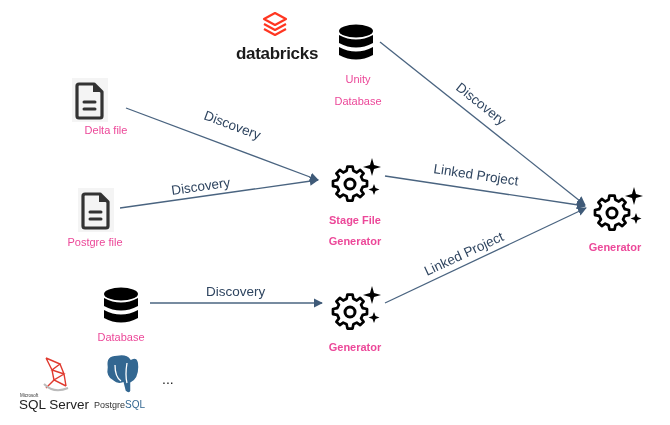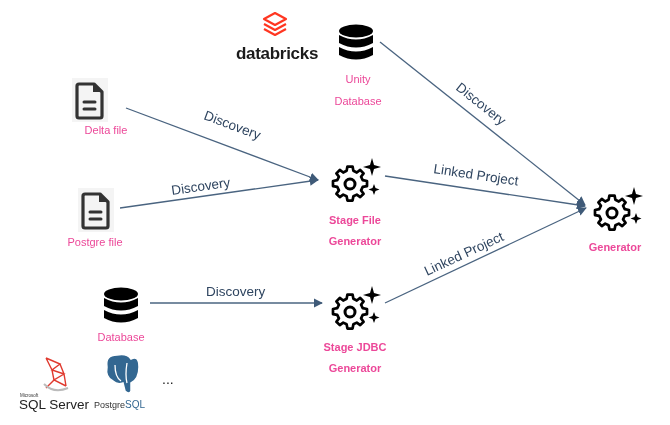--- a/index.html
+++ b/index.html
@@ -90,16 +90,15 @@
   <div>Database</div>
 </div>
 <div class="lbl" style="left:56px;top:124px;width:100px;">Delta file</div>
 <div class="lbl" style="left:40px;top:236px;width:110px;">Postgre file</div>
 <div class="lbl" style="left:71px;top:331px;width:100px;">Database</div>
 <div class="lbl bold" style="left:295px;top:210px;width:120px;line-height:21px;">
   <div>Stage File</div>
   <div>Generator</div>
 </div>
 <div class="lbl bold" style="left:290px;top:337px;width:130px;line-height:21px;">
-  <div>Stage JDBC</div>
   <div>Generator</div>
 </div>
 <div class="lbl bold" style="left:560px;top:241px;width:110px;">Generator</div>
 
 </body></html>

